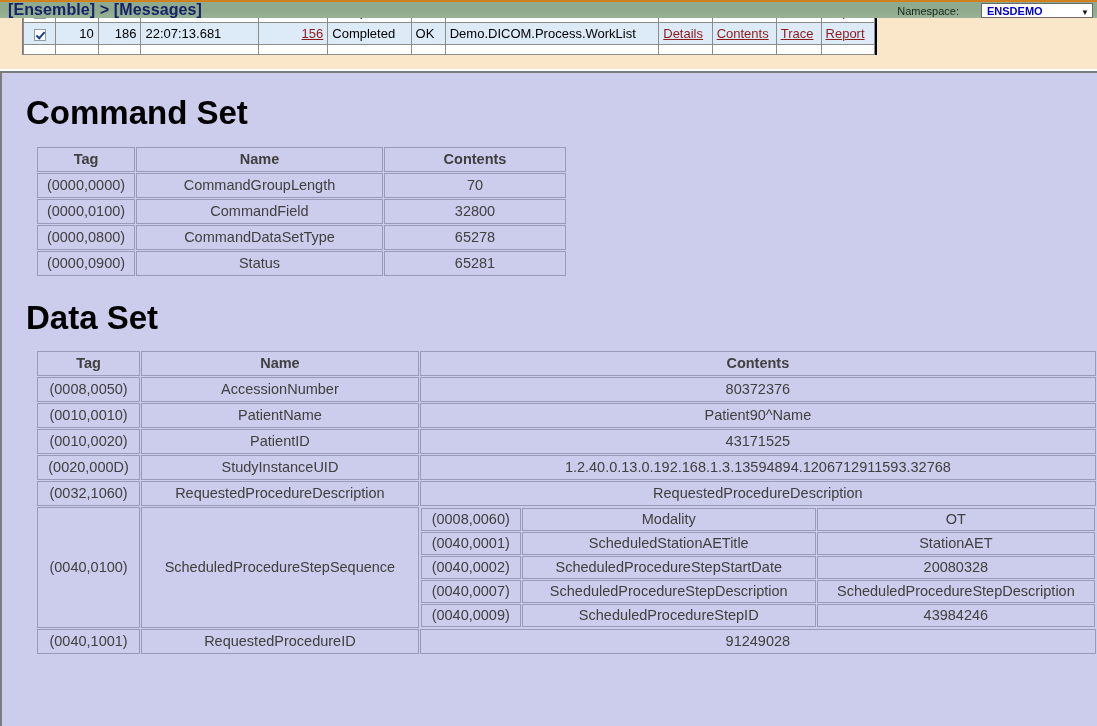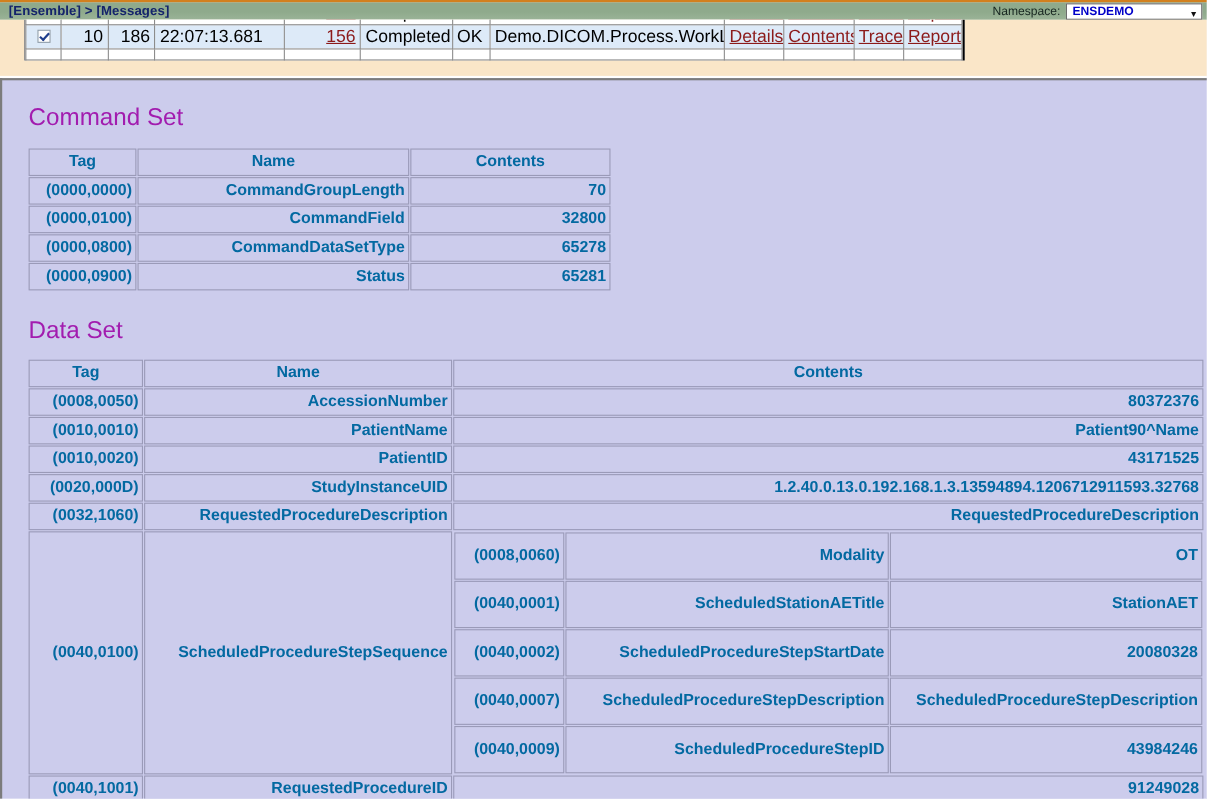--- a/index.html
+++ b/index.html
@@ -18,43 +18,43 @@
     left: 0; top: 0;
     width: 1097px;
     height: 18px;
     background: linear-gradient(to bottom, #8faa8c 0%, #8faa8c 55%, #9ab397 100%);
     border-top: 2px solid #d2801e;
     box-sizing: border-box;
     display: flex;
     align-items: center;
   }
   #breadcrumb {
-    font-size: 12px;
+    font-size: 16px;
     font-weight: bold;
     color: #14236b;
     margin-left: 8px;
     white-space: nowrap;
     letter-spacing: 0.1px;
   }
   #ns-wrap {
     position: absolute;
     right: 4px;
     top: 1px;
     display: flex;
     align-items: center;
     height: 15px;
   }
   #ns-label {
     font-size: 11px;
     color: #16251f;
-    margin-right: 5px;
+    margin-right: 22px;
     white-space: nowrap;
   }
   #ns-select {
-    width: 124px;
+    width: 112px;
     height: 15px;
     background: #ffffff;
     border: 1px solid #6b6b6b;
     box-sizing: border-box;
     display: flex;
     align-items: flex-end;
     justify-content: space-between;
     padding: 0 3px 0 5px;
     font-size: 11px;
     font-weight: bold;
@@ -77,21 +77,21 @@
     top: -18px;
     width: 852px;
     background: #ffffff;
     border-right: 2px solid #000;
     border-left: 1px solid #7c7c7c;
   }
   table.msggrid {
     border-collapse: collapse;
     width: 852px;
     table-layout: fixed;
-    font-size: 16px;
+    font-size: 13px;
     color: #000;
   }
   table.msggrid td {
     border: 1px solid #8c8c8c;
     padding: 1px 4px;
     height: 22px;
     box-sizing: border-box;
     white-space: nowrap;
     overflow: hidden;
   }
@@ -134,44 +134,44 @@
     top: 71px;
     width: 1097px;
     height: 655px;
     background: #ccccec;
     border-top: 2px solid #7c7c7c;
     border-left: 2px solid #7c7c7c;
     box-sizing: border-box;
     overflow: hidden;
   }
   h1.sect {
-    font-size: 22px;
-    font-weight: normal;
+    font-size: 33px;
+    font-weight: bold;
     margin: 21px 0 0 24px;
-    color: #a21caf;
+    color: #000000;
     letter-spacing: 0px;
   }
   h1.sect.second { margin-top: 22px; }
 
   table.dcm {
     border-collapse: separate;
     border-spacing: 1px;
     font-size: 14.5px;
-    color: #0369a1;
-    margin-left: 23px;
+    color: #404040;
+    margin-left: 34px;
     background: transparent;
   }
   table.dcm > tbody > tr > th,
   table.dcm > tbody > tr > td {
     border: 1px solid #9a9ab8;
     padding: 1px 3px;
     background: #ccccec;
     vertical-align: top;
-    text-align: right;
-    font-weight: bold;
+    text-align: center;
+    font-weight: normal;
     line-height: 21px;
     height: 22px;
     box-sizing: border-box;
   }
   table.dcm > tbody > tr > th {
     text-align: center;
     font-weight: bold;
   }
   td.tagcell { white-space: nowrap; }
 
@@ -192,21 +192,21 @@
 
   table.nested {
     border-collapse: separate;
     border-spacing: 1px;
     font-size: 14.5px;
     width: 100%;
     margin: 0;
   }
   table.nested td {
     border: 1px solid #9a9ab8;
-    padding: 10px 3px;
+    padding: 0 3px;
     background: #ccccec;
     line-height: 21px;
     height: 22px;
     box-sizing: border-box;
     vertical-align: top;
     white-space: nowrap;
   }
   table.nested col.n1 { width: 100px; }
   table.nested col.n2 { width: 294px; }
 </style>

